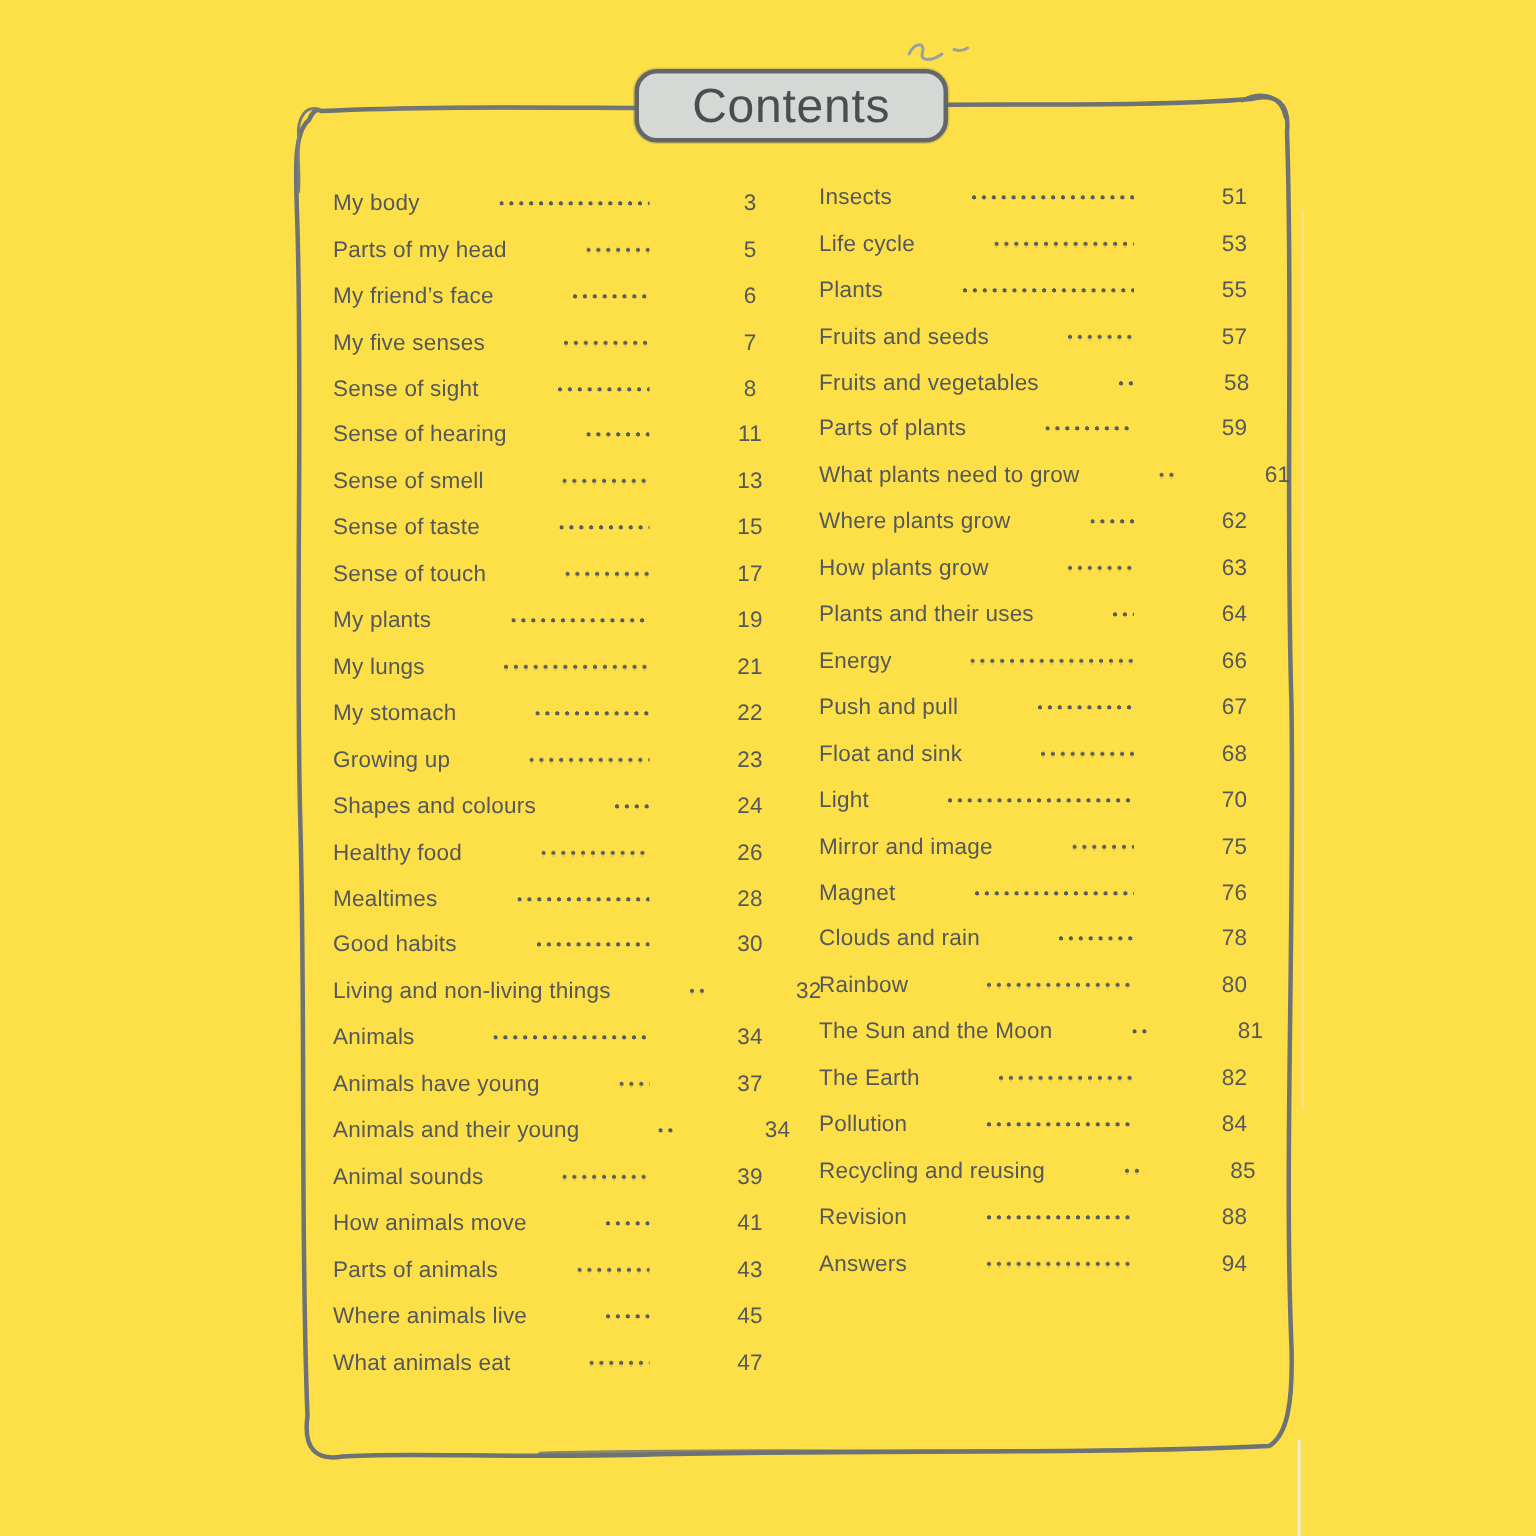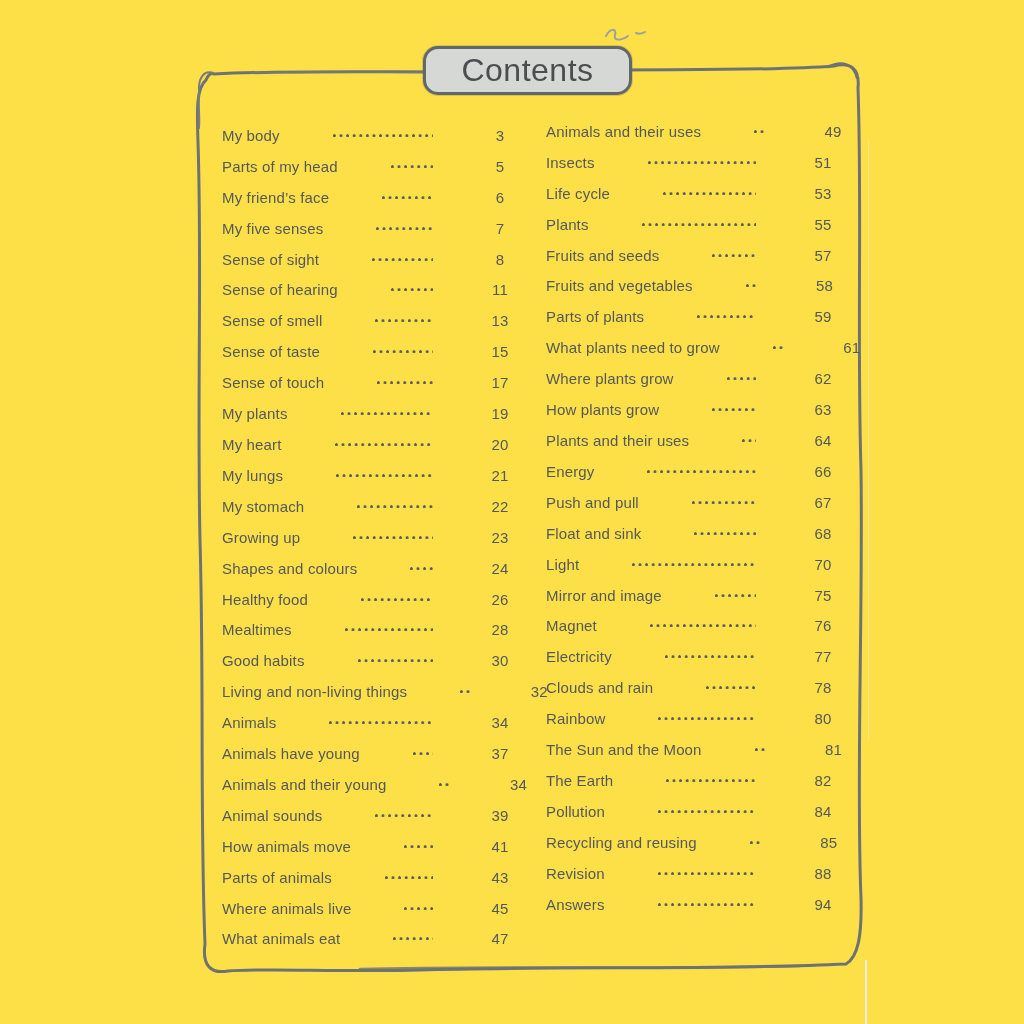--- a/index.html
+++ b/index.html
@@ -175,25 +175,20 @@
     <span class="leader"></span>
     <span class="toc-page">17</span>
   </div>
 
   <div class="toc-row">
     <span class="toc-label">My plants</span>
     <span class="leader"></span>
     <span class="toc-page">19</span>
   </div>
 
-  <div class="toc-row">
-    <span class="toc-label">My heart</span>
-    <span class="leader"></span>
-    <span class="toc-page">20</span>
-  </div>
 
   <div class="toc-row">
     <span class="toc-label">My lungs</span>
     <span class="leader"></span>
     <span class="toc-page">21</span>
   </div>
 
   <div class="toc-row">
     <span class="toc-label">My stomach</span>
     <span class="leader"></span>
@@ -278,25 +273,20 @@
     <span class="toc-page">45</span>
   </div>
 
   <div class="toc-row">
     <span class="toc-label">What animals eat</span>
     <span class="leader"></span>
     <span class="toc-page">47</span>
   </div>
 </div>
   <div class="toc-col toc-col-right" id="toc-col-right">
-  <div class="toc-row">
-    <span class="toc-label">Animals and their uses</span>
-    <span class="leader"></span>
-    <span class="toc-page">49</span>
-  </div>
 
   <div class="toc-row">
     <span class="toc-label">Insects</span>
     <span class="leader"></span>
     <span class="toc-page">51</span>
   </div>
 
   <div class="toc-row">
     <span class="toc-label">Life cycle</span>
     <span class="leader"></span>
@@ -381,25 +371,20 @@
     <span class="leader"></span>
     <span class="toc-page">75</span>
   </div>
 
   <div class="toc-row">
     <span class="toc-label">Magnet</span>
     <span class="leader"></span>
     <span class="toc-page">76</span>
   </div>
 
-  <div class="toc-row">
-    <span class="toc-label">Electricity</span>
-    <span class="leader"></span>
-    <span class="toc-page">77</span>
-  </div>
 
   <div class="toc-row">
     <span class="toc-label">Clouds and rain</span>
     <span class="leader"></span>
     <span class="toc-page">78</span>
   </div>
 
   <div class="toc-row">
     <span class="toc-label">Rainbow</span>
     <span class="leader"></span>

